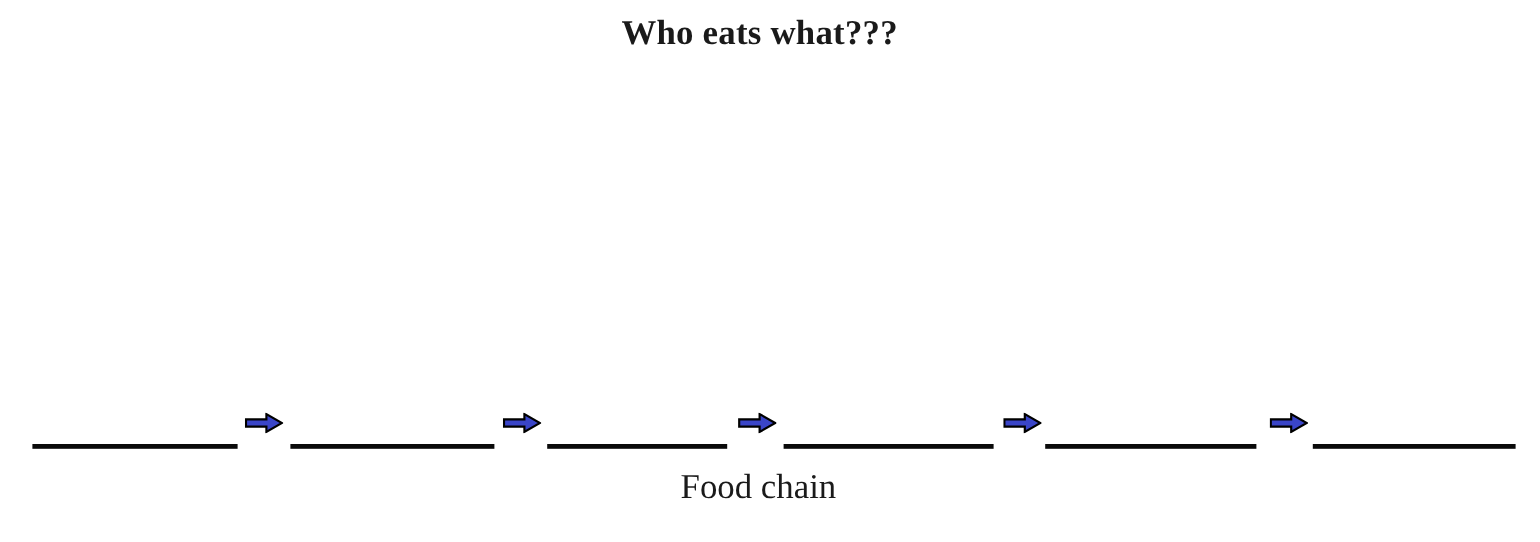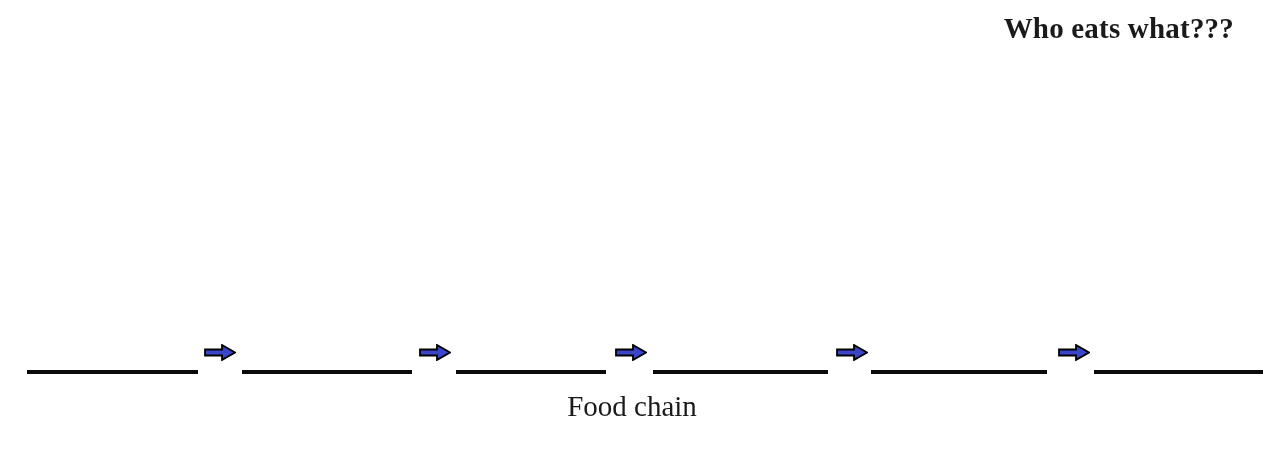--- a/index.html
+++ b/index.html
@@ -12,23 +12,23 @@
     width: 1283px;
     height: 452px;
     background: #ffffff;
     overflow: hidden;
     font-family: "Liberation Serif", serif;
     color: #1a1a1a;
   }
   .header {
     position: absolute;
     top: 11px;
-    left: 0;
+    left: 16px;
     width: 1234px;
-    text-align: right;
+    text-align: center;
   }
   .title {
     font-size: 29px;
     font-weight: bold;
     line-height: 34px;
     letter-spacing: 0.2px;
   }
   .subtitle {
     font-size: 29px;
     font-weight: normal;

